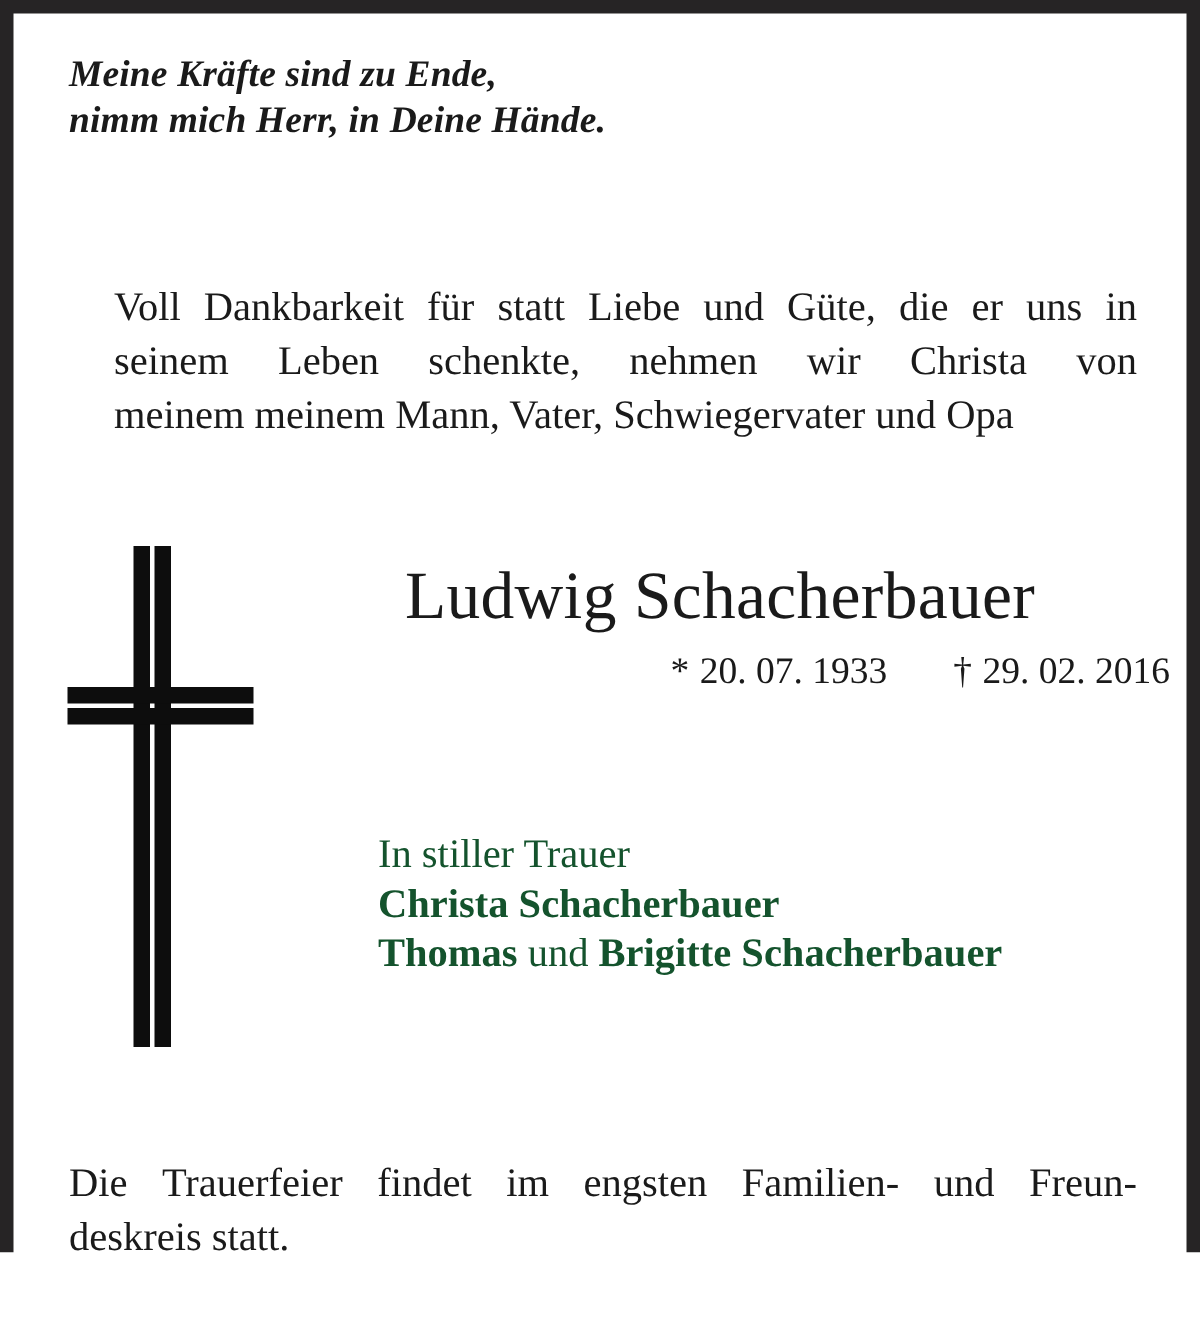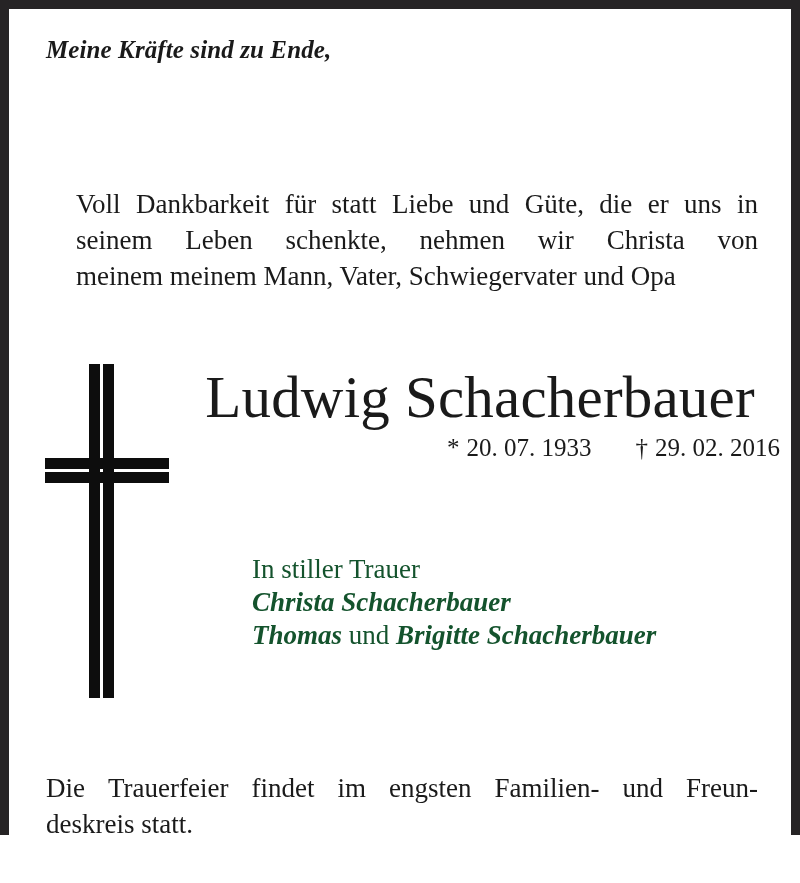--- a/index.html
+++ b/index.html
@@ -100,21 +100,21 @@
   .cross .h1 { left: 0px;   top: 94px;  width: 124px; height: 11px; }
   .cross .h2 { left: 0px;   top: 108px; width: 124px; height: 11px; }
 
   
   .name {
     position: absolute;
     left: 180px;
     top: 371px;
     width: 600px;
     text-align: center;
-    font-size: 59px;
+    font-size: 45px;
     line-height: 52px;
     letter-spacing: 0.2px;
     color: #1a1a1a;
     white-space: nowrap;
   }
 
   
   .dates {
     position: absolute;
     left: 180px;
@@ -133,21 +133,21 @@
   .mourners {
     position: absolute;
     left: 252px;
     top: 553px;
     width: 520px;
     font-size: 27px;
     line-height: 33px;
     color: #14532d;
   }
   .mourners .row { display: block; white-space: nowrap; }
-  .mourners .b { font-weight: bold; font-style: italic; }
+  .mourners .b { font-weight: bold; }
 
   
   .closing {
     position: absolute;
     left: 46px;
     top: 770px;
     width: 712px;
     font-size: 27px;
     line-height: 36px;
     color: #1a1a1a;
@@ -163,20 +163,21 @@
 </style>
 </head>
 <body>
 
 <div class="notice">
 
   <div class="inner-area"></div>
 
   <div class="epigraph">
     <span class="line">Meine Kräfte sind zu Ende,</span>
+    <span class="line">nimm mich Herr, in Deine Hände.</span>
   </div>
 
   <div class="intro">
     <span class="jline j">
       <span class="w">Voll</span>
       <span class="w">Dankbarkeit</span>
       <span class="w">für</span>
       <span class="w">statt</span>
       <span class="w">Liebe</span>
       <span class="w">und</span>

